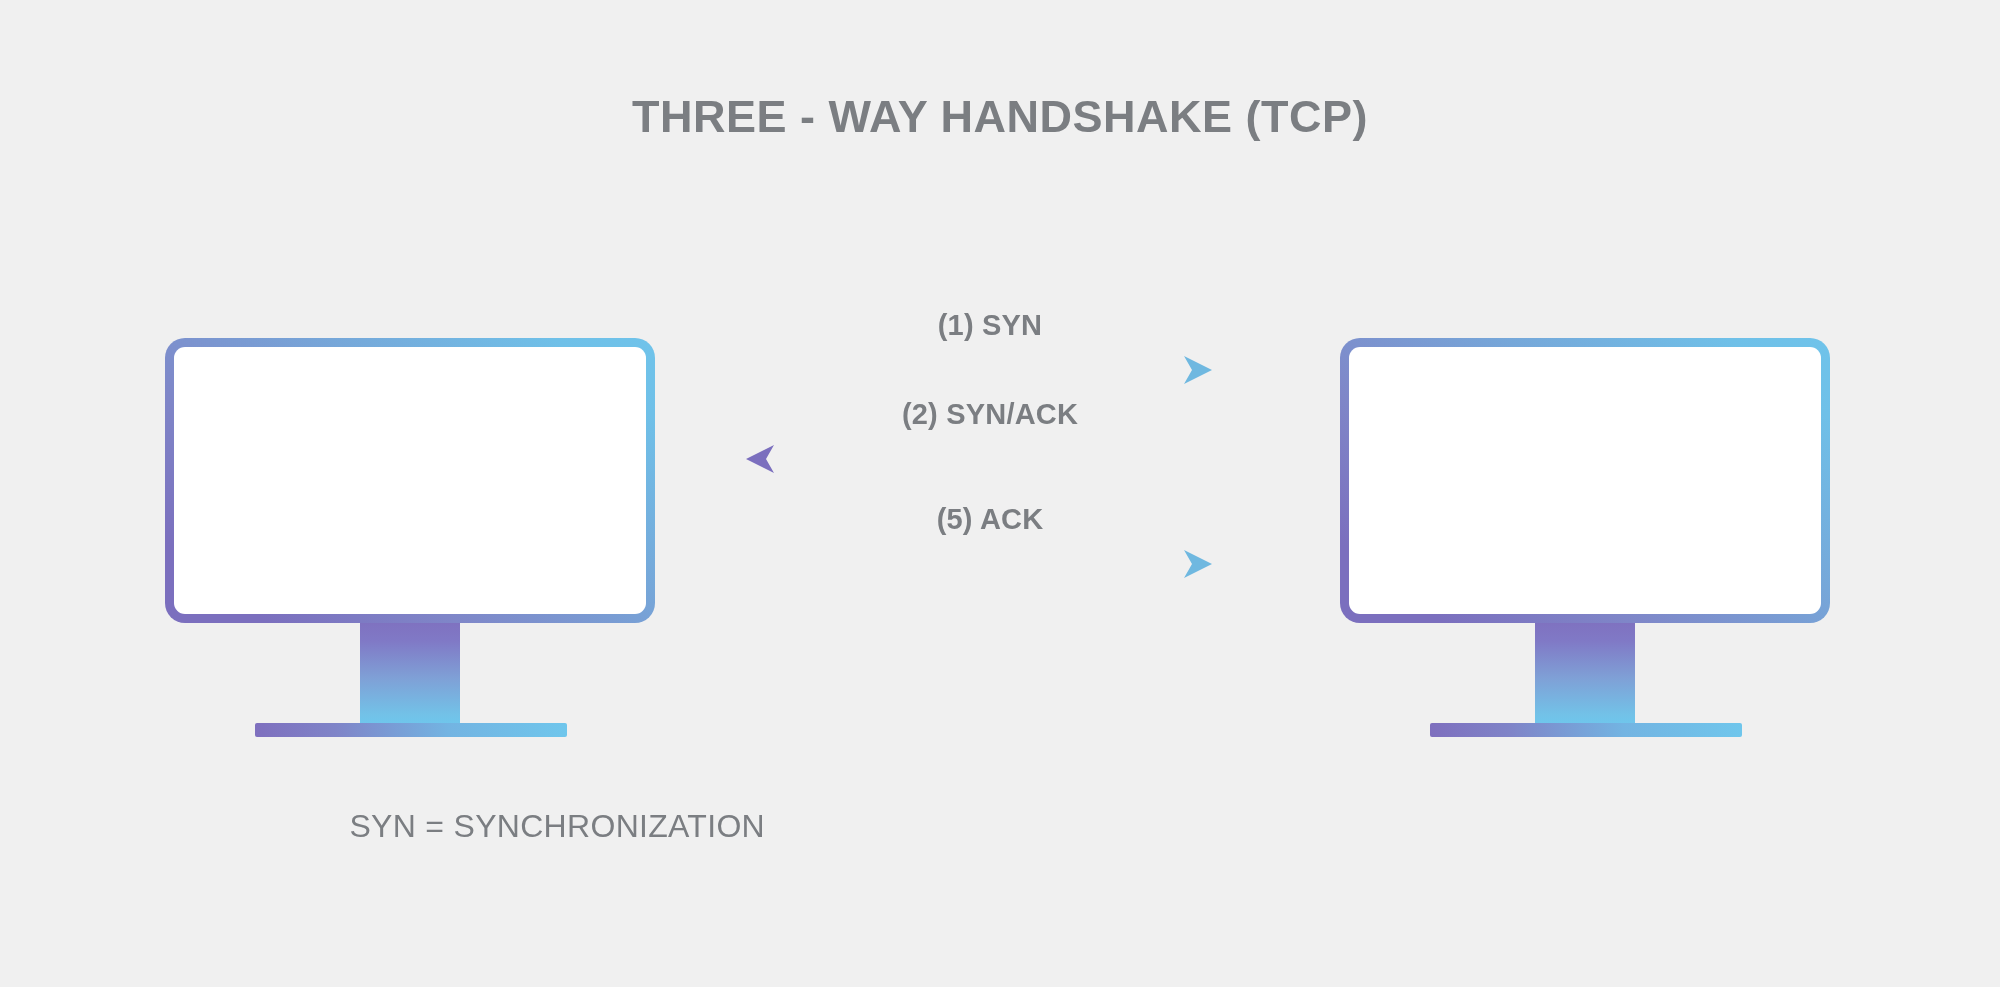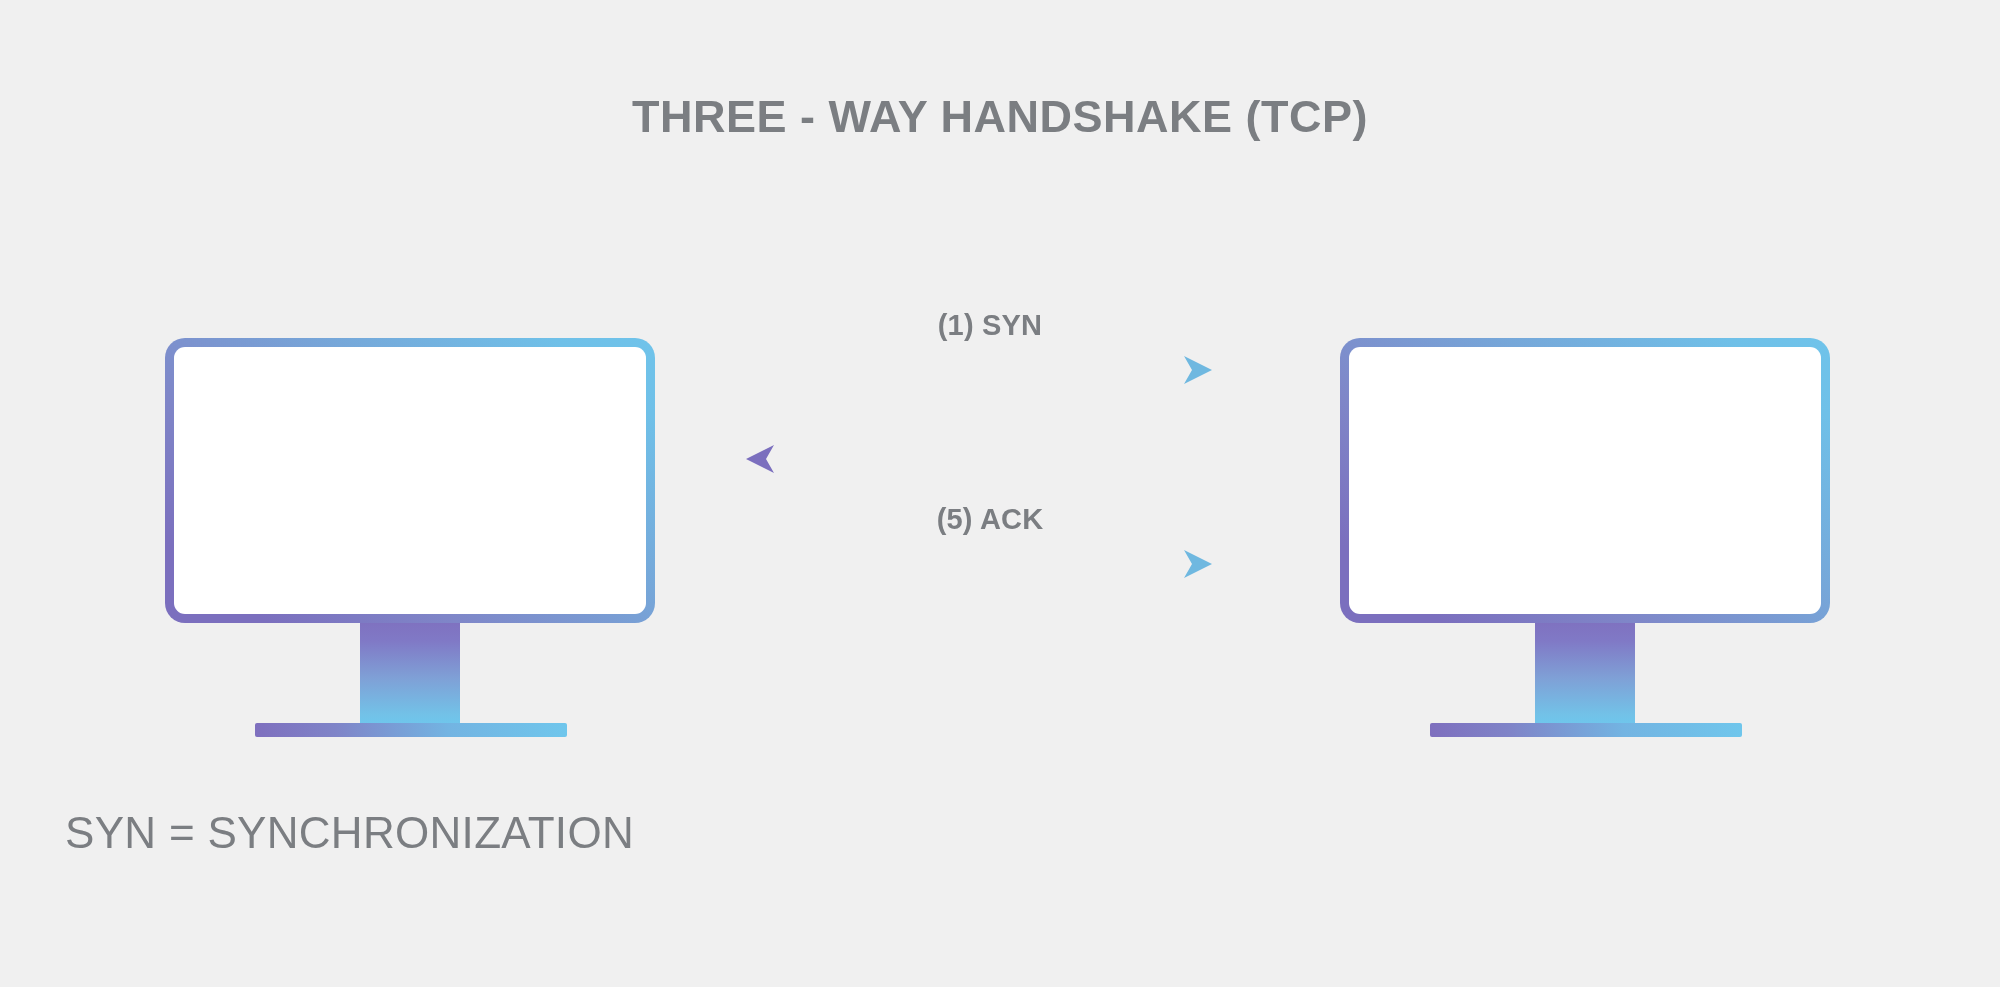--- a/index.html
+++ b/index.html
@@ -77,22 +77,22 @@
     height: 14px;
     border-radius: 2px;
     background: linear-gradient(90deg, #7e6fbe 0%, #7f84c8 26%, #73b4e2 62%, #6fc6ec 100%);
   }
 
   
   .caption {
     position: absolute;
     top: 795px;
     width: 700px;
-    text-align: left;
-    font-size: 44px;
+    text-align: right;
+    font-size: 32px;
     font-weight: 400;
     letter-spacing: 0.3px;
     color: #7b7e82;
     white-space: nowrap;
   }
   .caption.left  { left: 65px; }
   .caption.right { left: 1240px; }
 
   
   .arrows {
@@ -167,20 +167,21 @@
             <stop offset="75%" stop-color="#72b2e0"></stop>
             <stop offset="100%" stop-color="#6fc0e8"></stop>
           </linearGradient>
         </defs>
         <line x1="4" y1="17" x2="452" y2="17" stroke="url(#gradR1)" stroke-width="7" stroke-linecap="round"></line>
         <path d="M 444 3 L 472 17 L 444 31 L 452 17 Z" fill="#6fb8e0"></path>
       </svg>
     </div>
 
     <div class="arrow-row r2">
+      <div class="arrow-label">(2) SYN/ACK</div>
       <svg class="arrow-svg" viewBox="0 0 500 34" preserveAspectRatio="none">
         <defs>
           <linearGradient id="gradL2" x1="0" y1="0" x2="1" y2="0">
             <stop offset="0%" stop-color="#7b6fbe"></stop>
             <stop offset="40%" stop-color="#7f8bcb"></stop>
             <stop offset="75%" stop-color="#72b2e0"></stop>
             <stop offset="100%" stop-color="#6fc6ec"></stop>
           </linearGradient>
         </defs>
         <line x1="26" y1="17" x2="496" y2="17" stroke="url(#gradL2)" stroke-width="7" stroke-linecap="round"></line>

